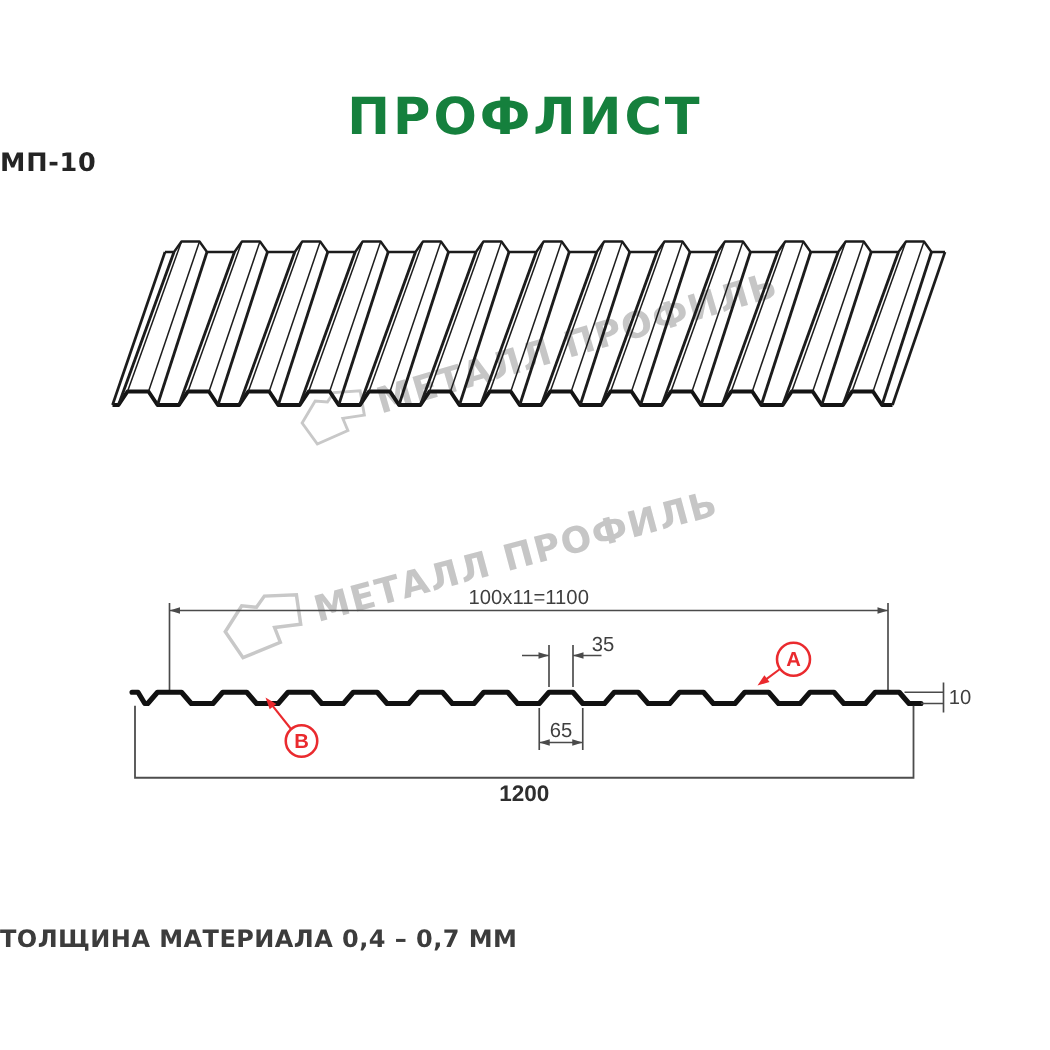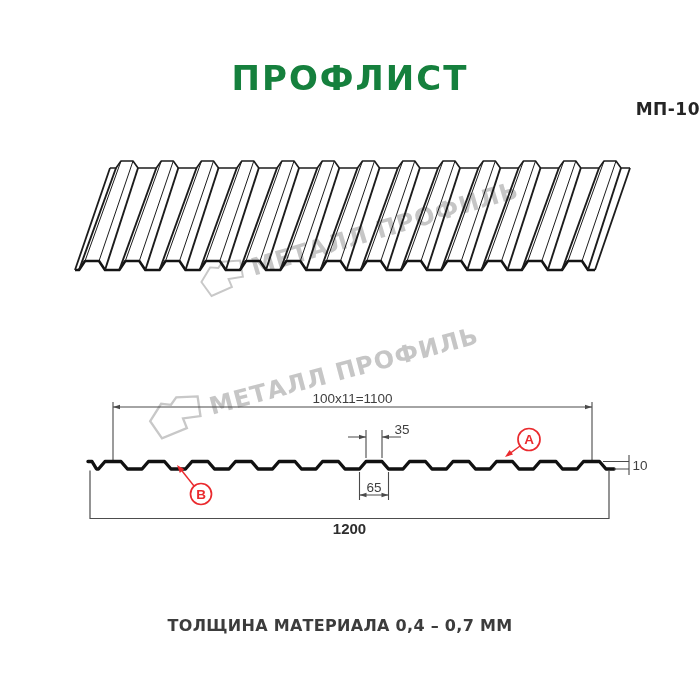--- a/index.html
+++ b/index.html
@@ -1,22 +1,22 @@
 <!DOCTYPE html>
 <html><head>
 <meta charset="utf-8">
 <style>
   html,body{margin:0;padding:0;background:#fff;}
   .page{position:relative;width:700px;height:700px;background:#ffffff;overflow:hidden;
         font-family:"DejaVu Sans",sans-serif;}
   .title{position:absolute;top:58px;left:0;width:700px;text-align:center;
          font-size:34px;font-weight:800;letter-spacing:2px;color:#15803d;}
-  .subtitle{position:absolute;top:99px;left:0;width:700px;text-align:right;
+  .subtitle{position:absolute;top:99px;left:0;width:700px;text-align:left;
             font-size:17px;font-weight:600;letter-spacing:.5px;color:#242424;}
-  .footer-note{position:absolute;top:616px;left:0;width:680px;text-align:center;
+  .footer-note{position:absolute;top:616px;left:0;width:680px;text-align:left;
                font-size:16px;font-weight:600;letter-spacing:.3px;color:#3c3c3c;}
   .wm{position:absolute;display:flex;align-items:center;gap:8px;transform-origin:0 50%;
       pointer-events:none;}
   .wm-text{font-size:24px;font-weight:700;letter-spacing:1px;color:#c6c6c6;white-space:nowrap;}
   .wm1{left:198px;top:264px;transform:rotate(-16.5deg);}
   .wm2{left:146px;top:400px;transform:rotate(-15deg);}
   svg{position:absolute;overflow:visible;}
   .t{stroke:#1c1c1c;stroke-width:1.9;fill:none;}
   .n{stroke:#1c1c1c;stroke-width:1;fill:none;}
   .edge{stroke:#1c1c1c;stroke-width:1.8;fill:none;}

